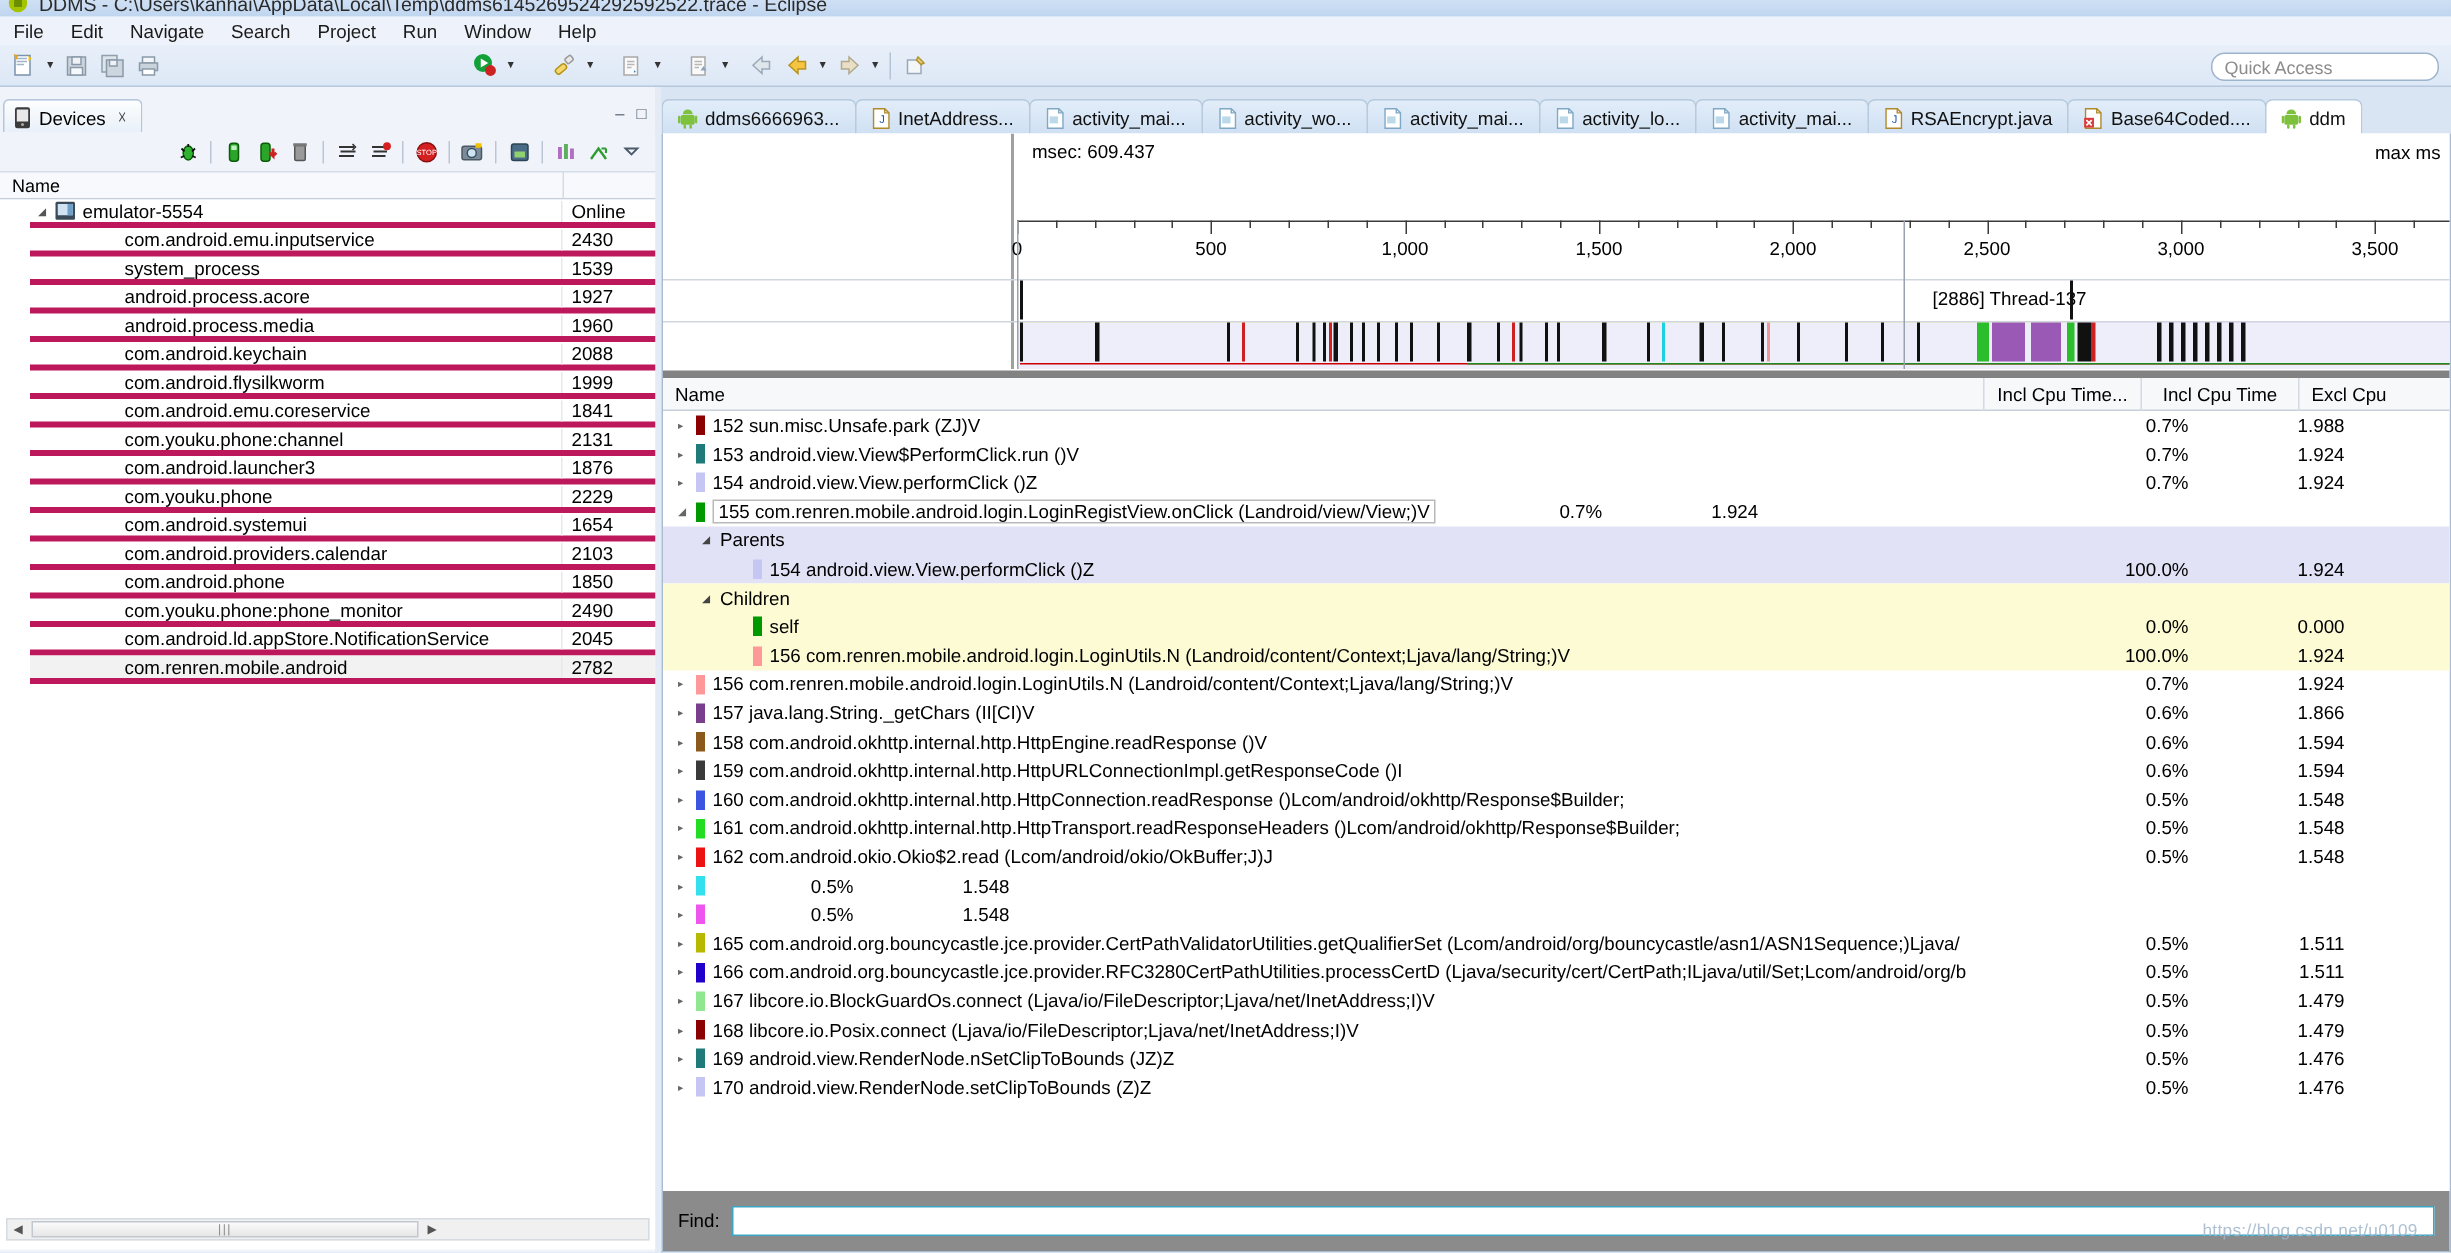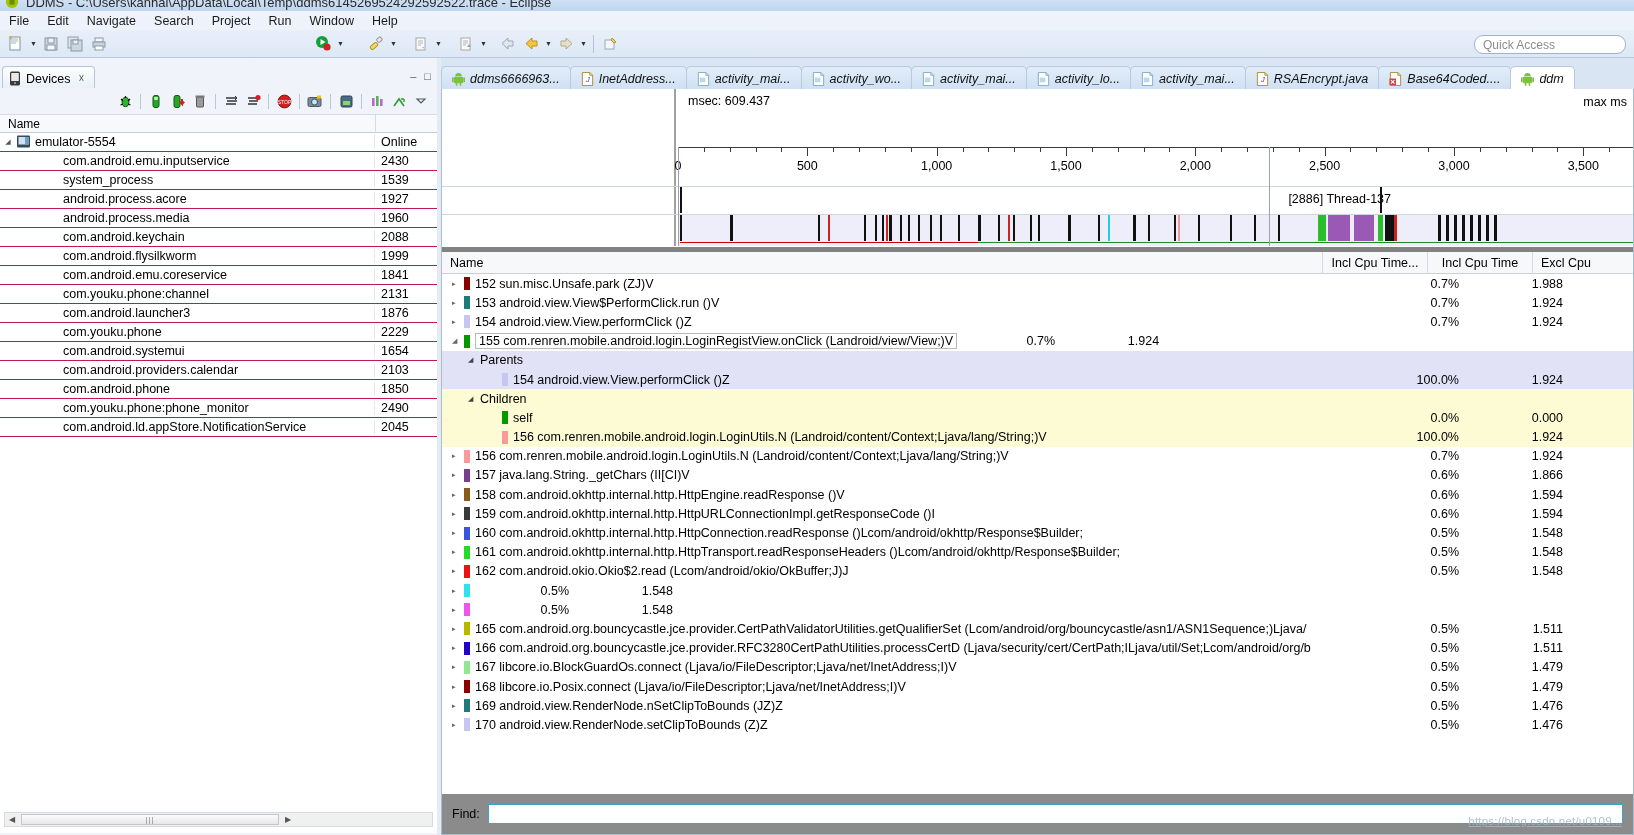--- a/index.html
+++ b/index.html
@@ -110,22 +110,23 @@
   .dev-header .hcell { font-size: 12px; padding-left: 8px; }
   .dev-header .hcell.name { width: 375px; }
   .dev-header .hcol-div { width: 1px; height: 19px; background: #d3dbe5; }
 
   .dev-list {
     position: absolute; left: 0; top: 75px; width: 437px; height: 700px;
     background: #fff;
   }
   .dev-row {
     height: 19px; display: flex; align-items: center;
-    border-bottom: 1px solid #be185d;
+    border-bottom: 4px solid #be185d;
     font-size: 12.5px;
+    margin-left: 20px;
   }
   .dev-row.selected { background: #f2f2f2; }
   .dev-row .twisty {
     width: 16px; display: flex; align-items: center; justify-content: center;
     font-size: 7px; color: #555;
   }
   .dev-row .devicon { width: 16px; height: 14px; margin-right: 3px; }
   .dev-row .rname { flex: 1; white-space: nowrap; overflow: hidden; }
   .dev-row.child .rname { padding-left: 63px; }
   .dev-row .rval { width: 63px; padding-left: 6px; border-left: 1px solid #e4e9ef; }
@@ -149,21 +150,21 @@
     background: #e4ebf4;
   }
 
   
   .editor-area {
     position: absolute; left: 441px; top: 58px; width: 1193px; height: 777px;
     background: #d9e5f3;
   }
   .tabstrip {
     position: absolute; left: 0; top: 8px; width: 1193px; height: 24px;
-    display: flex; align-items: flex-end; font-style: italic;
+    display: flex; align-items: flex-end;
   }
   .etab {
     height: 24px; padding: 0 10px;
     display: flex; align-items: center; gap: 5px;
     font-size: 12.5px; white-space: nowrap;
     background: linear-gradient(to bottom,#e2edf9 0%, #cfe0f3 100%);
     border: 1px solid #b7cade; border-bottom: none;
     border-radius: 5px 5px 0 0;
     margin-right: -1px;
     color: #111;
@@ -264,21 +265,21 @@
     width: 12px; margin-left: 10px;
     font-size: 7px; color: #666; display: flex; align-items: center;
   }
   .pt-row .tw.open { color: #444; }
   .pt-row .swatch {
     width: 6px; height: 13px; margin-right: 5px; flex: 0 0 6px;
   }
   .pt-row .lbl { flex: 1; overflow: hidden; text-overflow: clip; }
   .pt-row .lbl.boxed {
     display: inline-block; flex: 0 0 auto;
-    border: 1px solid #b9b9b9; padding: 0 3px; margin-right: 4px;
+    border: 1px solid #b9b9b9; padding: 0 3px; margin-right: 17px;
   }
   .pt-row .n1 { width: 104px; text-align: right; padding-right: 10px; }
   .pt-row .n2 { width: 104px; text-align: right; padding-right: 10px; }
   .pt-row .n3 { width: 60px; }
   .pt-row .indent1 { width: 16px; flex: 0 0 16px; }
   .pt-row .indent3 { width: 60px; flex: 0 0 60px; }
 
   .pt-hscroll {
     position: absolute; left: 0; bottom: 6px; width: 1191px; height: 15px;
     background: #f0f0f0; border-top: 1px solid #d6dbe2;
@@ -302,21 +303,20 @@
   .findbar .finput {
     flex: 1; height: 20px; background: #fff;
     border: 1px solid #3ba6c4;
     padding: 0 4px; font-size: 12.5px;
   }
 
   .watermark {
     position: absolute; right: 12px; bottom: 8px;
     font-size: 11.5px; color: #9fb5c9; opacity: 0.85;
     letter-spacing: 0.2px;
-    text-decoration: underline;
   }
 </style>
 </head>
 <body>
 
 <div id="app">
 
   <div class="titlebar">
     <svg class="tico" viewBox="0 0 16 16">
       <circle cx="8" cy="8" r="7" fill="#a4c400"></circle>
@@ -602,20 +602,24 @@
           <span class="rname">com.android.phone</span>
           <span class="rval">1850</span>
         </div>
         <div class="dev-row child">
           <span class="rname">com.youku.phone:phone_monitor</span>
           <span class="rval">2490</span>
         </div>
         <div class="dev-row child">
           <span class="rname">com.android.ld.appStore.NotificationService</span>
           <span class="rval">2045</span>
+        </div>
+        <div class="dev-row child selected">
+          <span class="rname">com.renren.mobile.android</span>
+          <span class="rval">2782</span>
         </div>
       </div>
 
     <div class="dev-hscroll">
       <div class="arrow">◀</div>
       <div class="thumb">|||</div>
       <div class="arrow">▶</div>
     </div>
   </div>
 

